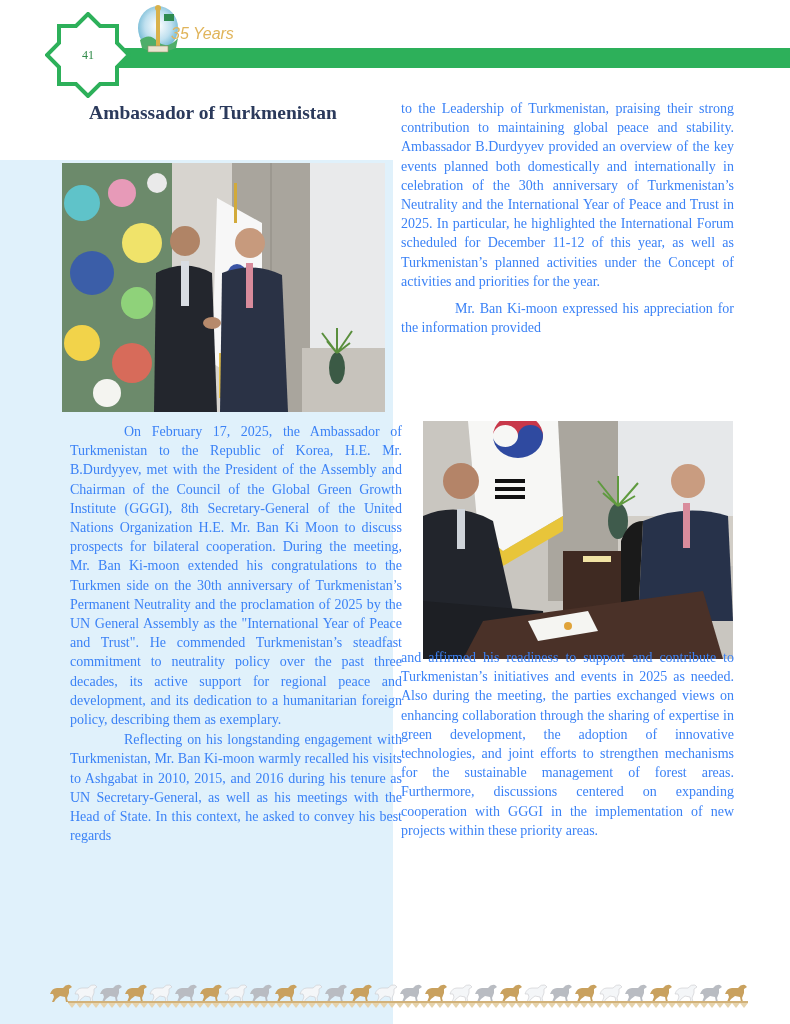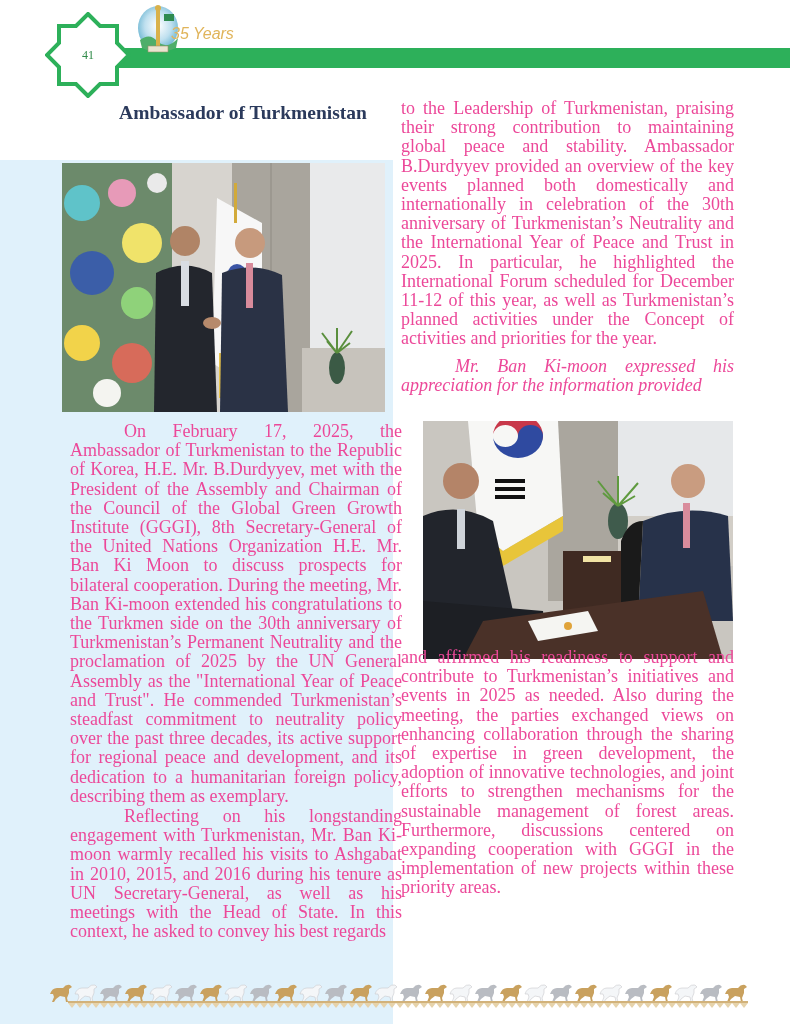--- a/index.html
+++ b/index.html
@@ -27,39 +27,39 @@
   }
   .logo {
     position: absolute; left: 136px; top: 2px; width: 44px; height: 54px;
   }
   .years {
     position: absolute; left: 171px; top: 25px;
     font-family: Liberation Sans, sans-serif; font-style: italic;
     font-size: 16px; color: #e0b45a;
   }
   .headline {
-    position: absolute; left: 78px; top: 98px; width: 330px;
+    position: absolute; left: 48px; top: 98px; width: 330px;
     font-family: "Liberation Serif", serif; font-weight: bold;
     font-size: 19.5px; line-height: 30px; color: #2b3a5c; text-align: center;
   }
   .photo {
     position: absolute; overflow: hidden;
   }
   .photo1 { left: 62px; top: 163px; width: 323px; height: 249px; }
   .photo2 { left: 423px; top: 421px; width: 310px; height: 238px; }
   .col {
-    position: absolute; font-size: 18px; line-height: 19.2px;
-    text-align: justify; color: #ec4899;
+    position: absolute; font-size: 14px; line-height: 19.2px;
+    text-align: justify; color: #3b82f6;
   }
   .col p { margin: 0; }
   .col p.indent { text-indent: 54px; }
   .col-left { left: 70px; top: 422px; width: 332px; }
   .col-left p + p { margin-top: 0; }
   .col-right-top { left: 401px; top: 99px; width: 333px; }
-  .col-right-top p + p { margin-top: 8px; font-style: italic; }
+  .col-right-top p + p { margin-top: 8px; }
   .col-right-bottom { left: 401px; top: 641px; width: 333px; margin-top: 7px; }
   .footer-border {
     position: absolute; left: 48px; top: 980px; width: 700px; height: 28px;
   }
 </style>
 </head>
 <body>
 
 <div class="blue-panel"></div>
 

